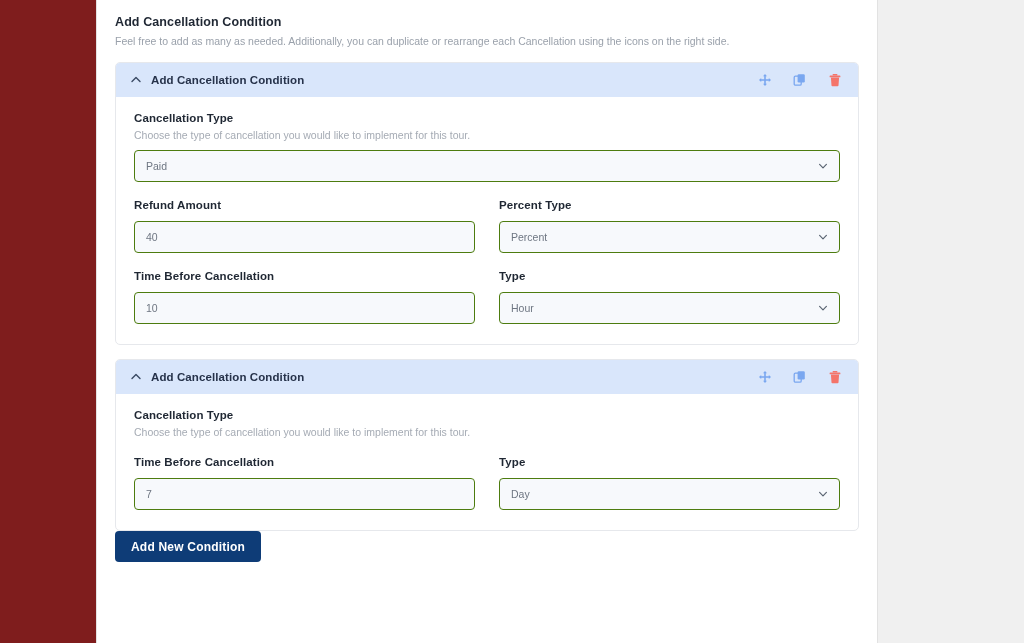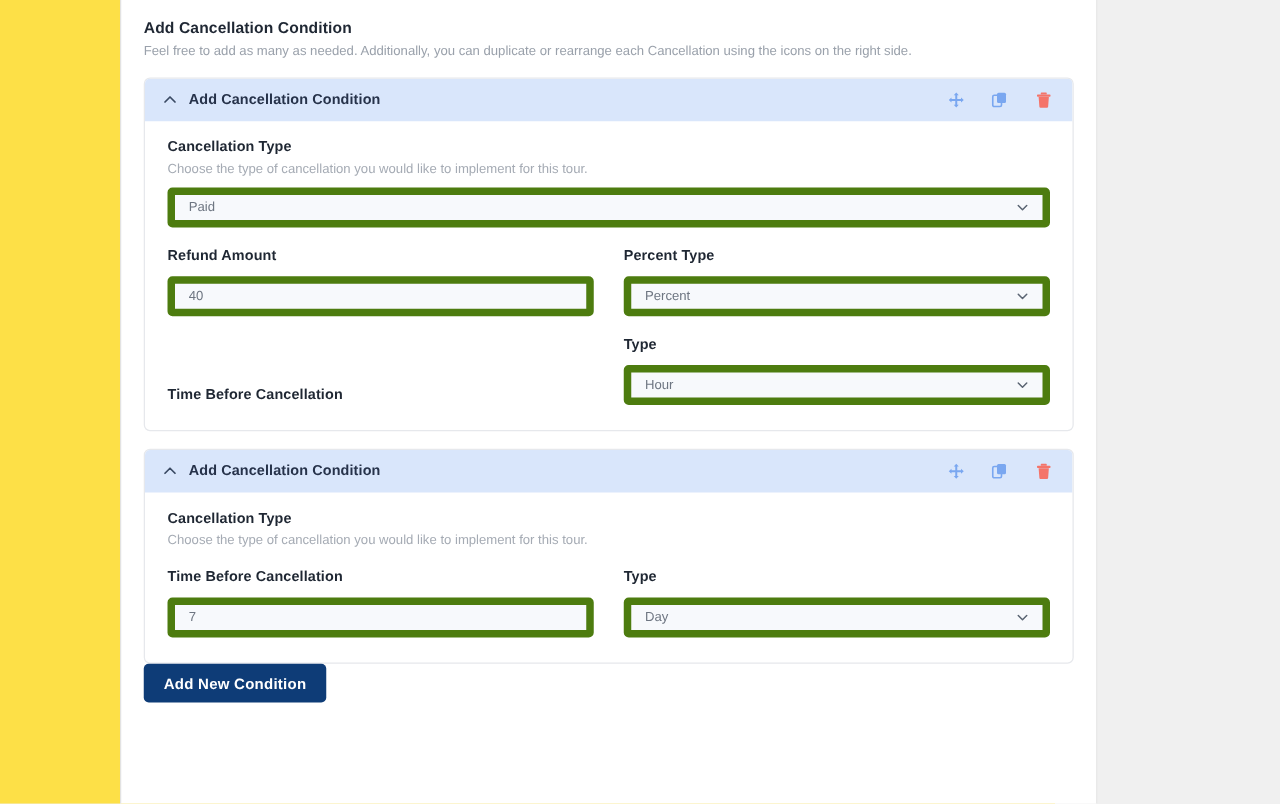--- a/index.html
+++ b/index.html
@@ -3,21 +3,21 @@
 <meta charset="utf-8">
 <style>
   * { box-sizing: border-box; }
   html, body {
     margin: 0; padding: 0;
     width: 1024px; height: 643px;
     overflow: hidden;
     background: #f0f0f0;
     font-family: "Liberation Sans", sans-serif;
   }
-  .page { position: relative; width: 844px; height: 643px; background: #fde047; }
+  .page { position: relative; width: 844px; height: 643px; background: #7f1d1d; }
 
   .content-card {
     position: absolute;
     left: 96px; top: 0;
     width: 782px; height: 643px;
     background: #ffffff;
     border-left: 1px solid #e2e2e2;
     border-right: 1px solid #e2e2e2;
     padding: 10px 18px 0 18px;
   }
@@ -92,21 +92,21 @@
     font-size: 10.5px;
     color: #a5abb4;
     line-height: 14px;
     margin-top: 2px;
   }
 
   .input-box, .select-box {
     margin-top: 8px;
     height: 32px;
     background: #f7f9fc;
-    border: 6px solid #4d7c0f;
+    border: 1px solid #4d7c0f;
     border-radius: 4px;
     display: flex;
     align-items: center;
     padding: 0 11px;
     font-size: 10.5px;
     color: #6e7682;
     cursor: text;
     position: relative;
   }
   .select-box { cursor: pointer; padding-right: 30px; }
@@ -212,20 +212,23 @@
                   <path d="M1.6 3.4 L5 6.8 L8.4 3.4" fill="none" stroke="#5b6573" stroke-width="1.2" stroke-linecap="round" stroke-linejoin="round"></path>
                 </svg>
               </span>
             </div>
           </div>
         </div>
 
         <div class="block row-2">
           <div class="col">
             <div class="field-label">Time Before Cancellation</div>
+            <div class="input-box">
+              <span>10</span>
+            </div>
           </div>
           <div class="col">
             <div class="field-label">Type</div>
             <div class="select-box">
               <span>Hour</span>
               <span class="select-caret">
                 <svg width="10" height="10" viewBox="0 0 10 10">
                   <path d="M1.6 3.4 L5 6.8 L8.4 3.4" fill="none" stroke="#5b6573" stroke-width="1.2" stroke-linecap="round" stroke-linejoin="round"></path>
                 </svg>
               </span>

